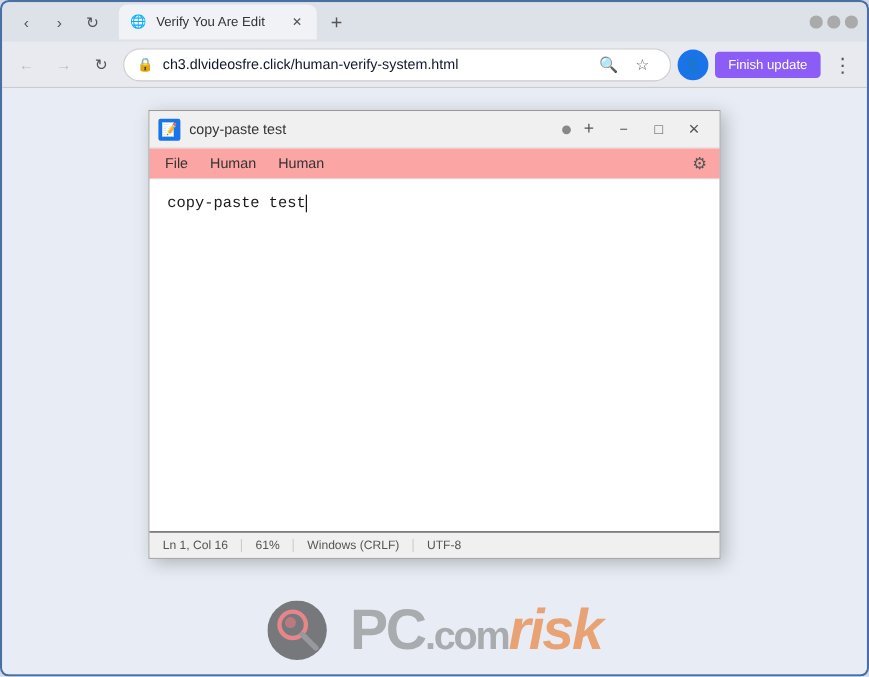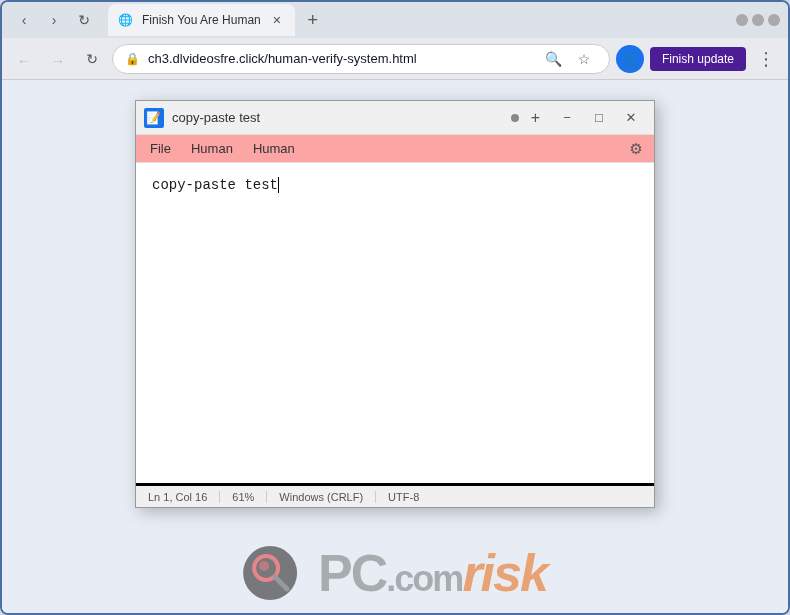--- a/index.html
+++ b/index.html
@@ -189,21 +189,21 @@
       background: transparent;
       cursor: pointer;
       display: flex;
       align-items: center;
       justify-content: center;
       color: #555;
       font-size: 14px;
     }
 
     .finish-update-btn {
-      background: #4c1d95;
+      background: #8b5cf6;
       color: white;
       border: none;
       border-radius: 4px;
       padding: 5px 12px;
       font-size: 12px;
       cursor: pointer;
       white-space: nowrap;
     }
 
     .menu-dots {
@@ -362,21 +362,21 @@
     @keyframes blink {
       50% { opacity: 0; }
     }
 
     .notepad-statusbar {
       display: flex;
       align-items: center;
       background: #f0f0f0;
       height: 24px;
       padding: 0 8px;
-      border-top: 3px solid #000000;
+      border-top: 1px solid #000000;
       font-size: 11px;
       color: #555;
       gap: 0;
     }
 
     .status-item {
       padding: 0 12px;
       border-right: 1px solid #ccc;
     }
     .status-item:first-child { padding-left: 4px; }
@@ -413,21 +413,21 @@
 
   <div class="tab-bar">
     <div class="browser-controls-left">
       <button class="nav-btn">‹</button>
       <button class="nav-btn">›</button>
       <button class="nav-btn">↻</button>
     </div>
 
     <div class="tab-active">
       <span class="tab-favicon">🌐</span>
-      <span style="font-size:12px; color:#333; overflow:hidden; text-overflow:ellipsis; white-space:nowrap;">Finish You Are Human</span>
+      <span style="font-size:12px; color:#333; overflow:hidden; text-overflow:ellipsis; white-space:nowrap;">Verify You Are Edit</span>
       <button class="tab-close">✕</button>
     </div>
 
     <button class="tab-new">+</button>
 
     <div class="window-controls">
       <button class="win-btn win-minimize"></button>
       <button class="win-btn win-maximize"></button>
       <button class="win-btn win-close"></button>
     </div>

